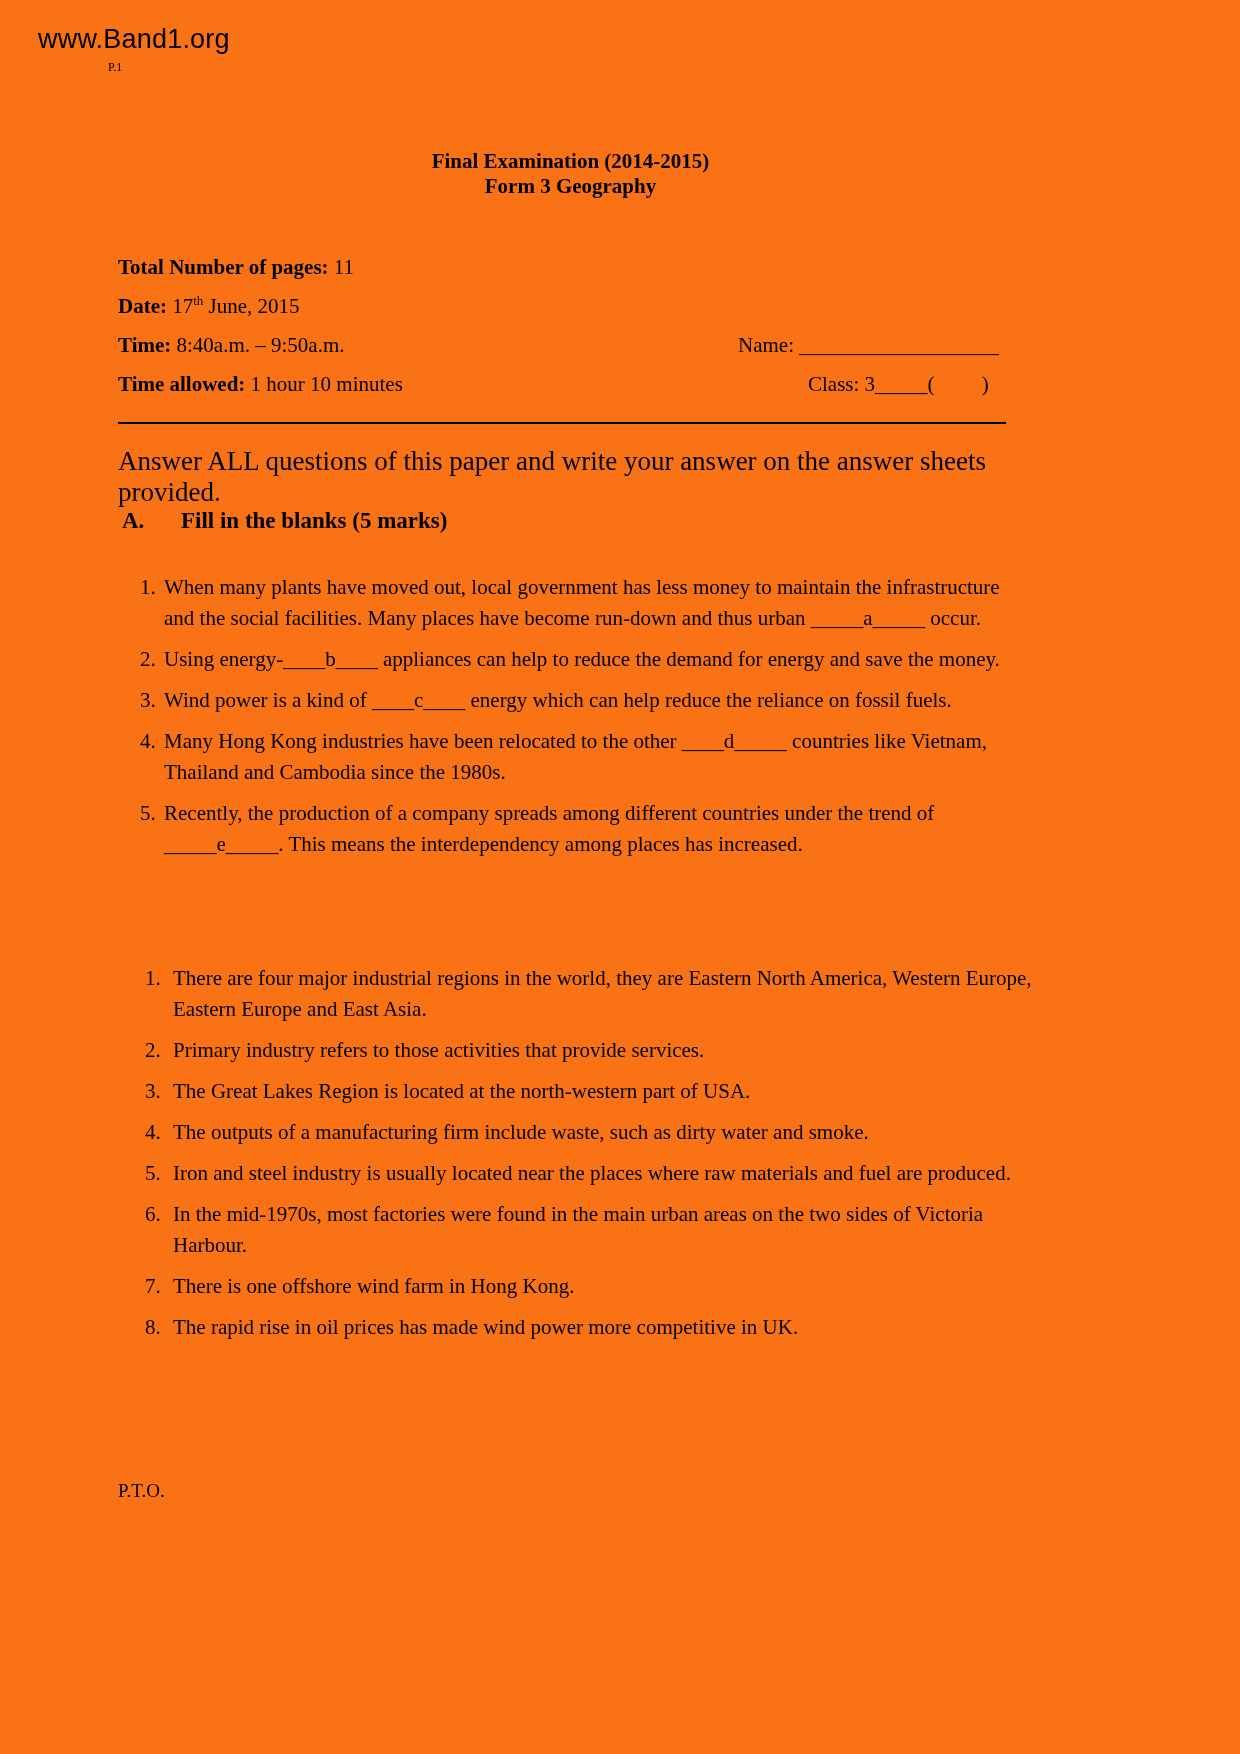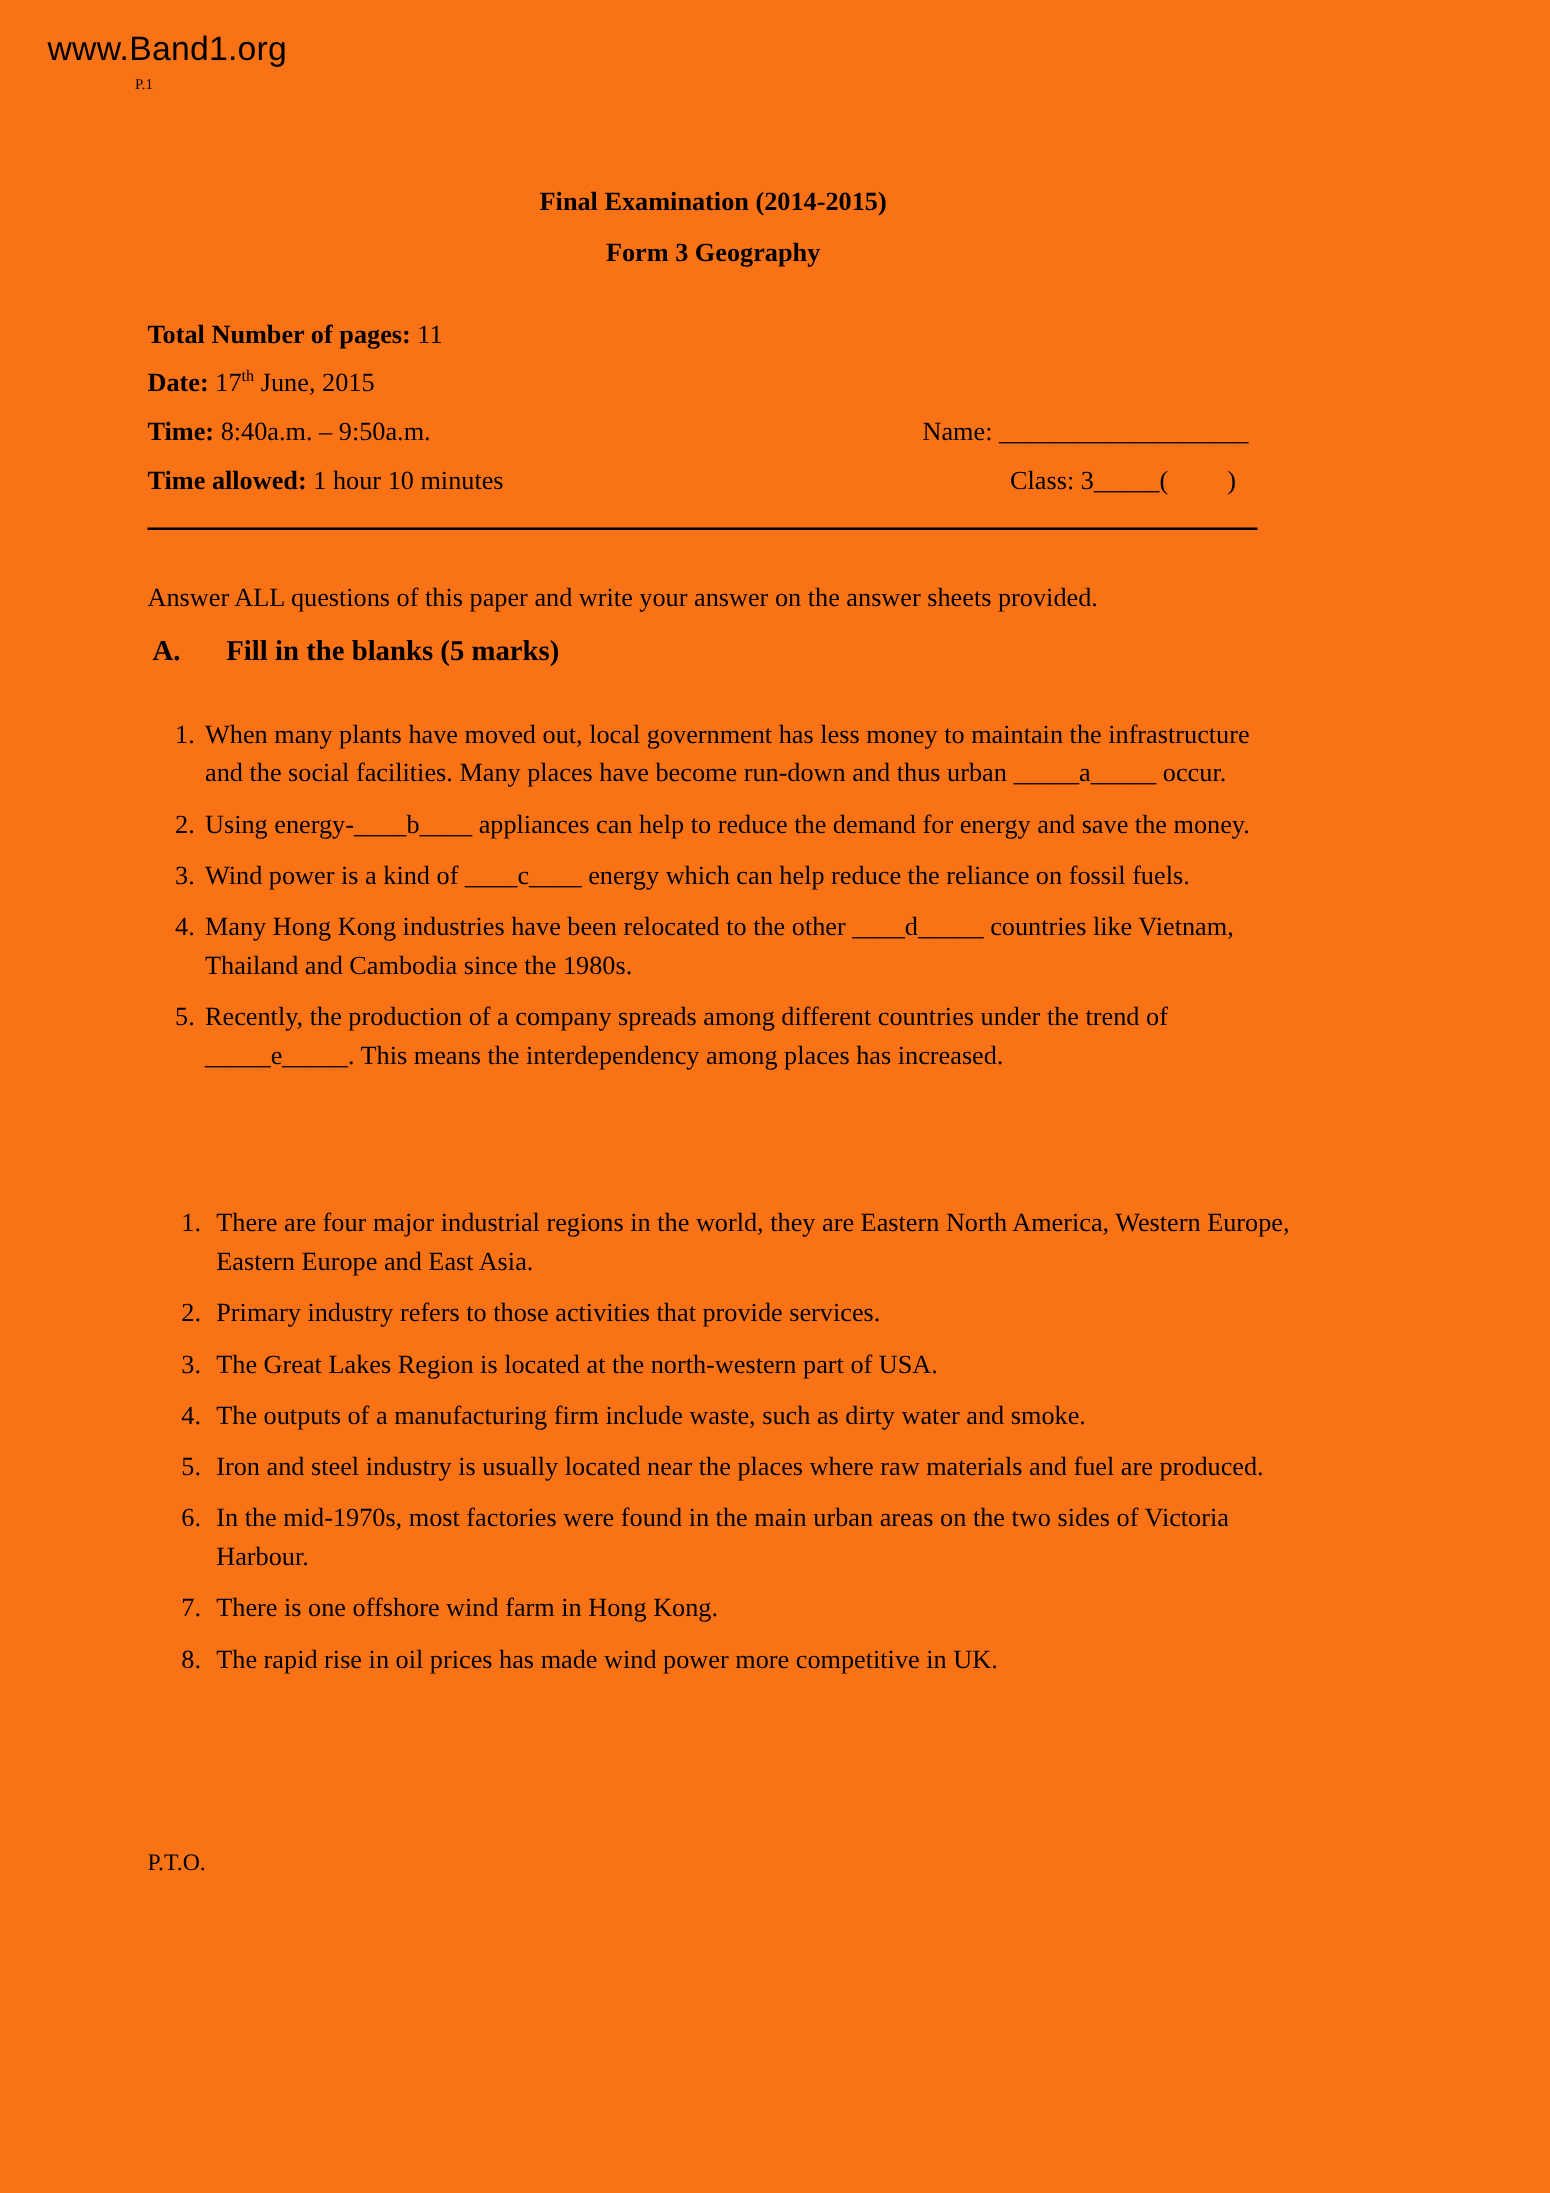--- a/index.html
+++ b/index.html
@@ -37,21 +37,21 @@
   }
   .exam-header {
     position: absolute;
     top: 132px;
     left: 118px;
     width: 905px;
     text-align: center;
   }
   .school-name { font-size: 25px; font-weight: bold; }
   .exam-title  { font-size: 21px; font-weight: bold; margin-top: 17px; }
-  .exam-subject{ font-size: 21px; font-weight: bold; margin-top: 16px; }
+  .exam-subject{ font-size: 21px; font-weight: bold; }
 
   .info-block {
     position: absolute;
     top: 248px;
     left: 118px;
     width: 905px;
     font-size: 21px;
   }
   .info-row { position: relative; height: 39px; line-height: 39px; white-space: nowrap; }
   .bold { font-weight: bold; }
@@ -62,24 +62,24 @@
 
   .rule {
     position: absolute;
     top: 422px;
     left: 118px;
     width: 888px;
     border-top: 2px solid #000;
   }
   .instruction {
     position: absolute;
-    top: 466px;
-    left: 118px;
-    width: 905px;
-    font-size: 21px;
+    top: 446px;
+    left: 118px;
+    width: 905px;
+    font-size: 27px;
   }
 
   .section-heading { font-weight: bold; font-size: 23px; }
   .section-a { position: absolute; top: 508px; left: 118px; width: 922px; }
   .section-a .section-heading { display: flex; }
   .section-a .sec-letter { width: 63px; padding-left: 4px; }
   .section-b { position: absolute; top: 925px; left: 118px; width: 922px; }
 
   .q-list { margin-top: 38px; }
   .q-item { display: flex; margin-bottom: 10px; font-size: 21px; line-height: 31px; }

